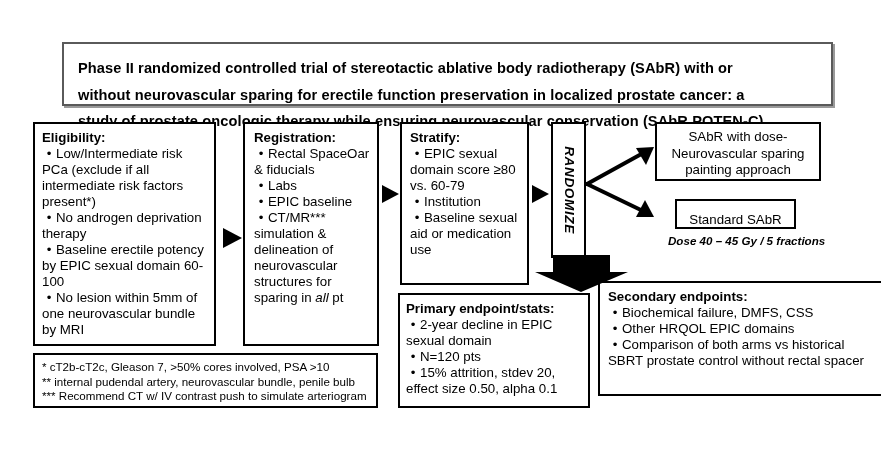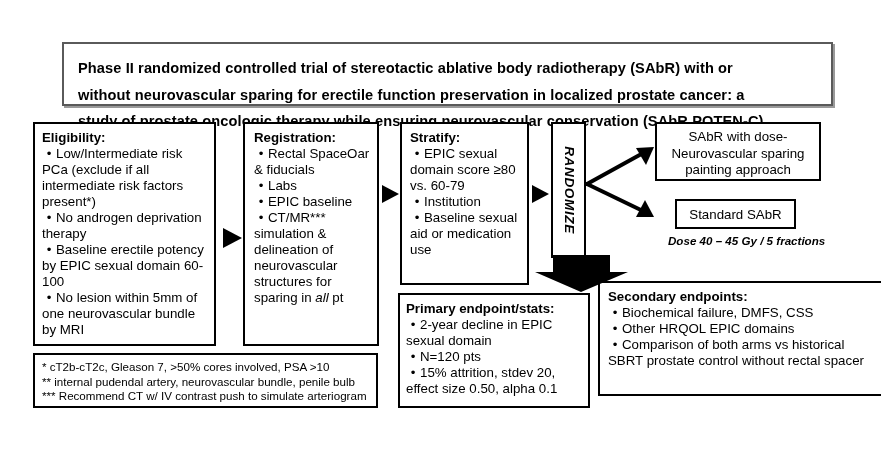--- a/index.html
+++ b/index.html
@@ -98,21 +98,21 @@
     left: 655px; top: 122px; width: 166px; height: 59px;
     padding: 5px 4px 0 4px;
     text-align: center;
   }
   .box-nvs div {
     font-size: 13.3px;
     line-height: 16.6px;
   }
   .box-standard {
     left: 675px; top: 199px; width: 121px; height: 30px;
-    display: flex; align-items: center; justify-content: center;
+    display: flex; align-items: flex-end; justify-content: center;
   }
   .box-standard div { font-size: 13.3px; }
   .dose-note {
     position: absolute;
     left: 668px; top: 234px;
     font-size: 11.6px;
     font-style: italic;
     font-weight: bold;
     white-space: nowrap;
   }

